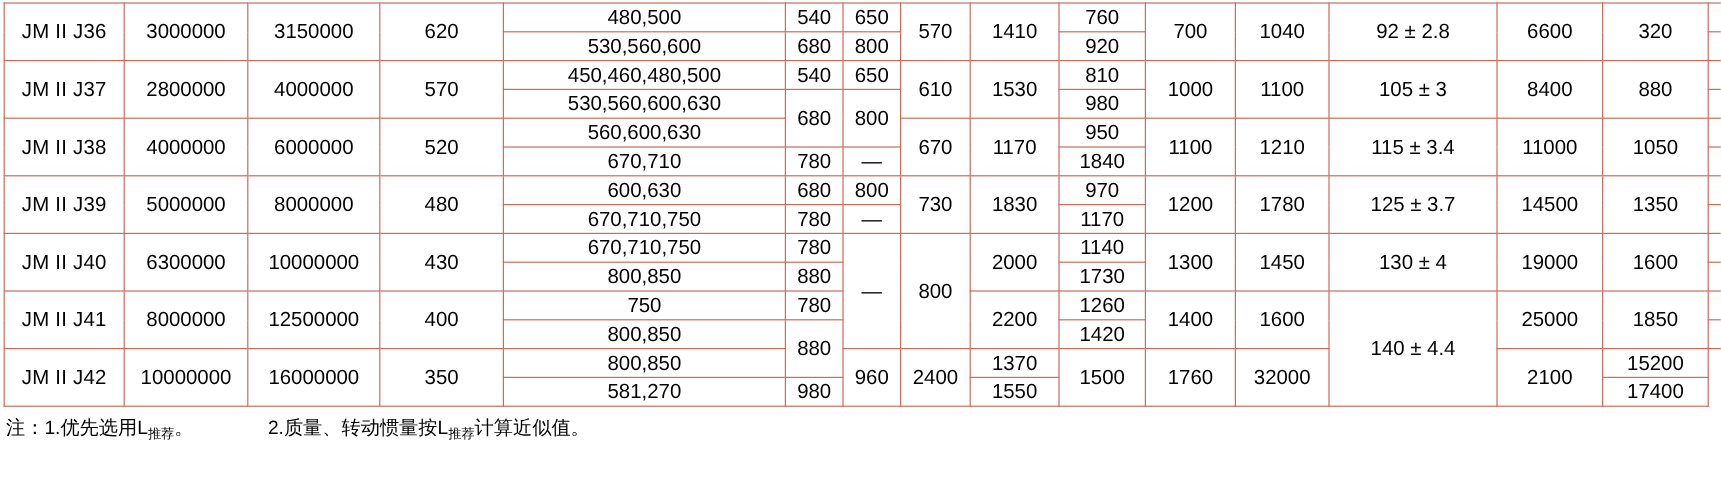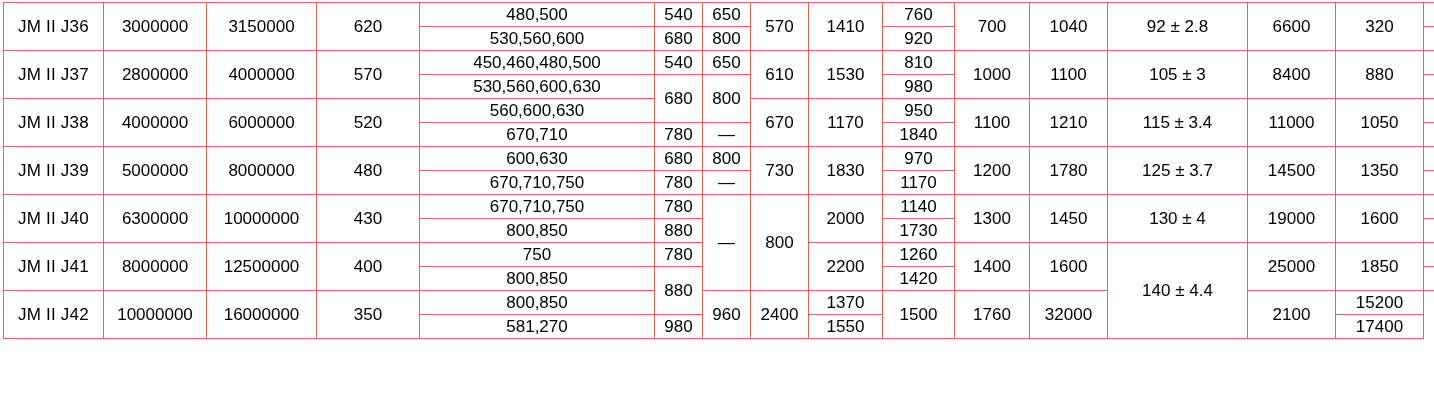--- a/index.html
+++ b/index.html
@@ -260,14 +260,17 @@
       <tr>
         <td class="left">581,270</td>
         <td>980</td>
         <td>1550</td>
         <td>17400</td>
       </tr>
 
     </tbody>
   </table>
 
+  <div class="note">
+    <span>注：1.优先选用L</span><sub>推荐</sub><span>。</span><span class="gap"></span><span>2.质量、转动惯量按L</span><sub>推荐</sub><span>计算近似值。</span>
+  </div>
 
 </div>
 
 </body></html>

